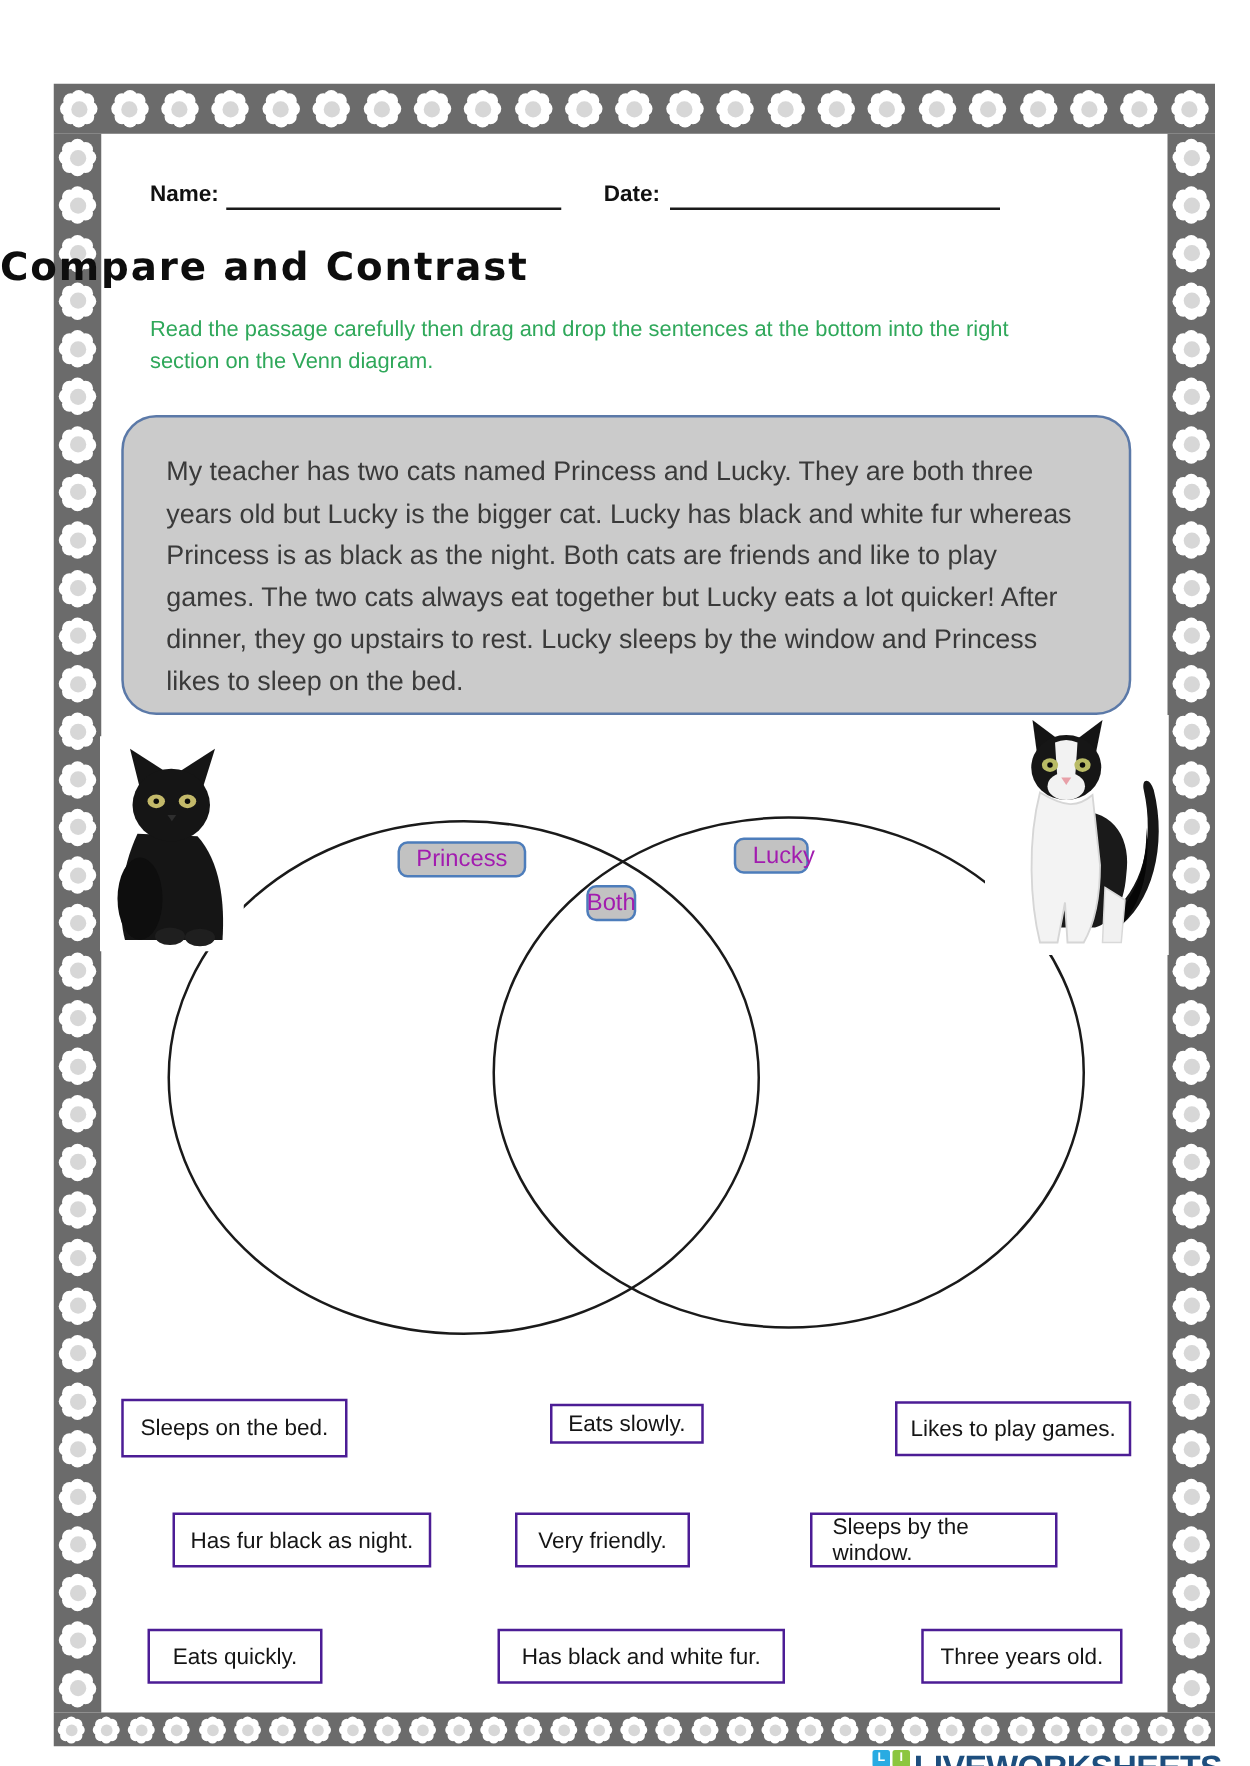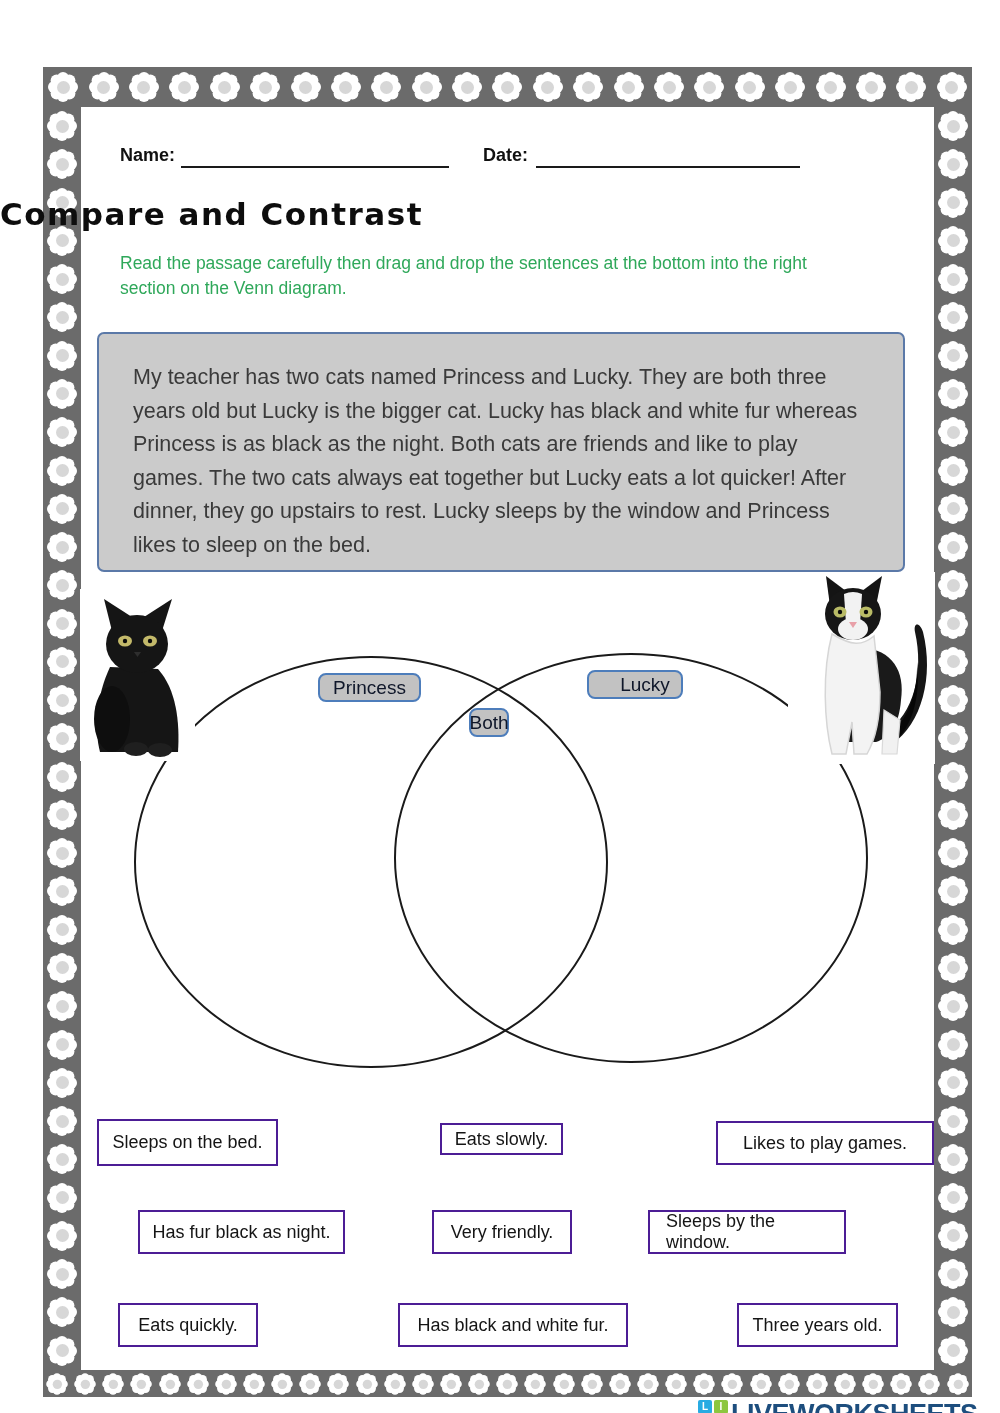--- a/index.html
+++ b/index.html
@@ -24,45 +24,45 @@
   .name-label{position:absolute;left:120px;top:121px;font-size:18px;font-weight:700;color:#111;}
   .name-line{position:absolute;left:181px;top:118px;width:268px;height:24px;border-bottom:2px solid #1a1a1a;}
   .date-label{position:absolute;left:483px;top:121px;font-size:18px;font-weight:700;color:#111;}
   .date-line{position:absolute;left:536px;top:118px;width:264px;height:24px;border-bottom:2px solid #1a1a1a;}
   .title{position:absolute;left:0;top:172px;width:1000px;text-align:left;font-size:31px;font-weight:700;
          letter-spacing:1.5px;color:#0d0d0d;font-family:"DejaVu Sans", sans-serif;}
   .instructions{position:absolute;left:120px;top:227px;width:745px;font-size:17.5px;line-height:25px;color:#2fa85a;}
 
   
   .passage-box{position:absolute;left:97px;top:308px;width:808px;height:240px;box-sizing:border-box;
-               background:#cbcbcb;border:2.5px solid #5b79a8;border-radius:7px;}
+               background:#cbcbcb;border:2.5px solid #5b79a8;border-radius:28px;}
   .passage-text{margin:27px 32px 0 34px;font-size:21.5px;line-height:33.5px;color:#3a3a3a;}
 
   
   .venn-svg{position:absolute;left:120px;top:612px;width:760px;height:440px;}
   .venn-label{position:absolute;box-sizing:border-box;background:#c2c2c2;border:2px solid #4d7dbb;border-radius:8px;
-              display:flex;align-items:center;justify-content:center;font-size:19px;color:#0f172a;}
+              display:flex;align-items:center;justify-content:center;font-size:19px;color:#a21caf;}
   .lbl-princess{left:318px;top:649px;width:103px;height:29px;}
-  .lbl-lucky{left:587px;top:646px;width:96px;height:29px;padding-left:20px;}
+  .lbl-lucky{left:587px;top:646px;width:60px;height:29px;padding-left:20px;}
   .lbl-both{left:469px;top:684px;width:40px;height:29px;}
 
   
   .cat{position:absolute;background:#ffffff;}
   .cat svg{display:block;width:100%;height:100%;}
   .cat-left{left:80px;top:565px;width:115px;height:172px;}
   .cat-right{left:788px;top:548px;width:147px;height:192px;}
 
   
   .card{position:absolute;box-sizing:border-box;background:#fff;border:2px solid #4c1d95;
         display:flex;align-items:center;justify-content:center;font-size:18px;color:#151515;cursor:grab;}
   .c0{left:97px;top:1095px;width:181px;height:47px;}
   .c1{left:440px;top:1099px;width:123px;height:32px;}
-  .c2{left:716px;top:1097px;width:218px;height:44px;}
+  .c2{left:716px;top:1097px;width:189px;height:44px;}
   .c3{left:138px;top:1186px;width:207px;height:44px;}
-  .c4{left:432px;top:1186px;width:140px;height:44px;}
+  .c4{left:412px;top:1186px;width:140px;height:44px;}
   .c5{left:648px;top:1186px;width:198px;height:44px;padding-left:16px;}
   .c6{left:118px;top:1279px;width:140px;height:44px;}
   .c7{left:398px;top:1279px;width:230px;height:44px;}
   .c8{left:737px;top:1279px;width:161px;height:44px;}
 
   
   .logo{position:absolute;left:698px;top:1375px;display:flex;align-items:center;cursor:pointer;}
   .logo-grid{display:grid;grid-template-columns:14px 14px;grid-template-rows:14px 14px;gap:2px;margin-right:3px;}
   .logo-grid .sq{display:flex;align-items:center;justify-content:center;color:#fff;font-size:10px;font-weight:700;
                  border-radius:2px;line-height:1;}

